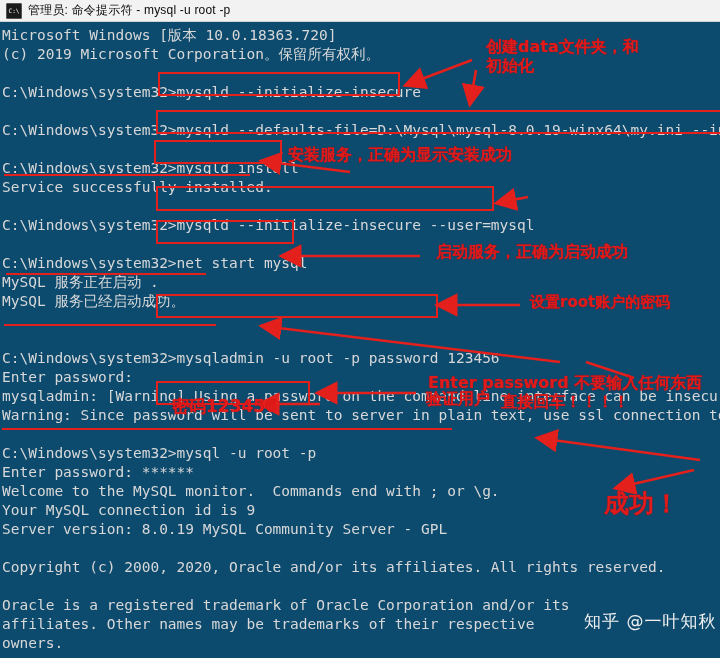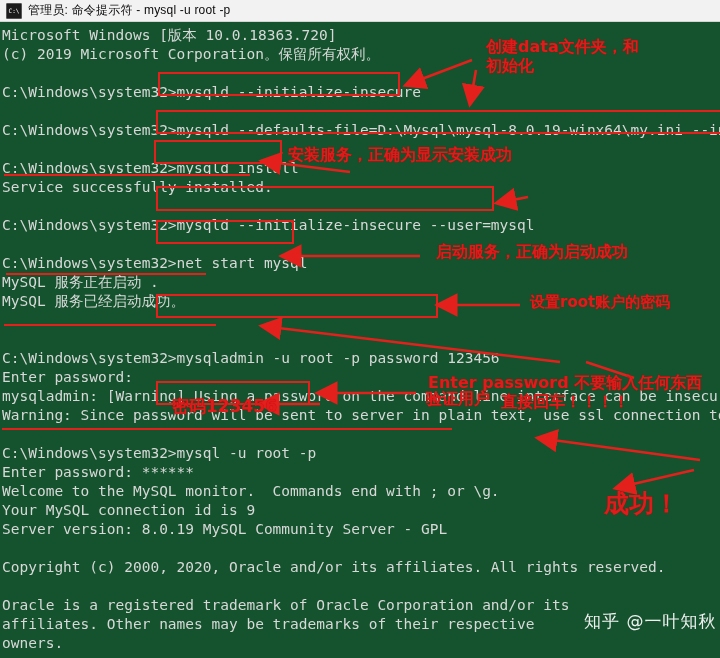--- a/index.html
+++ b/index.html
@@ -28,21 +28,21 @@
     font-family:"DejaVu Sans Mono","Liberation Mono",monospace;
   }
   .tb-title{
     font-family:"Liberation Sans","DejaVu Sans",sans-serif;
     font-size:12px;color:#0a0a0a;white-space:nowrap;letter-spacing:.2px;
   }
 
   
   .term{
     position:absolute;left:0;top:22px;width:720px;height:636px;
-    background:#14532d;overflow:hidden;
+    background:#0c4a6e;overflow:hidden;
   }
   .term-inner{position:absolute;left:2px;top:4px;width:760px;}
   .line{
     height:19px;line-height:19px;
     font-family:"DejaVu Sans Mono","Liberation Mono",monospace;
     font-size:14.5px;color:#d8d8d8;white-space:pre;letter-spacing:0px;
   }
   .line.blank{color:transparent;}
 
   

